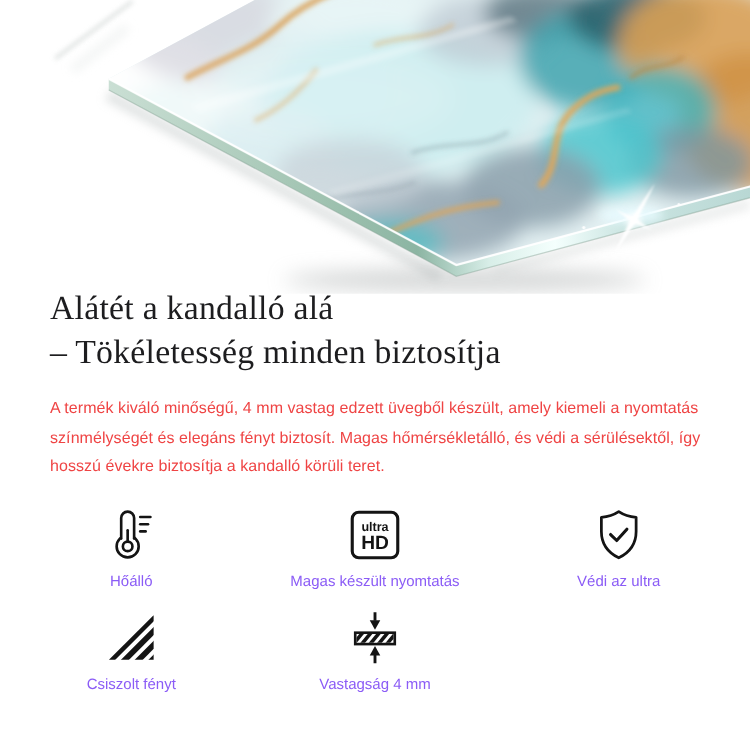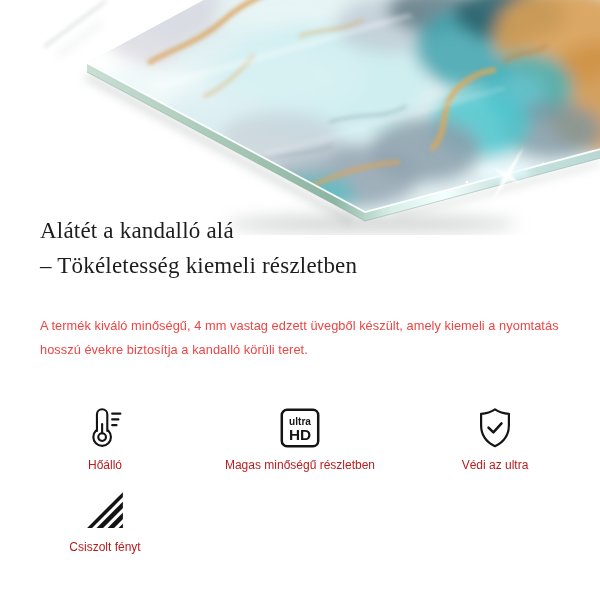--- a/index.html
+++ b/index.html
@@ -1,32 +1,32 @@
 <!DOCTYPE html>
 <html><head>
 <meta charset="utf-8">
 <style>
   html,body{margin:0;padding:0;background:#ffffff;}
   .stage{position:relative;width:600px;height:600px;background:#ffffff;overflow:hidden;
          font-family:"Liberation Sans",sans-serif;}
   .hero{position:absolute;top:0;left:0;}
-  .title{position:absolute;left:40px;top:213px;margin:0;
+  .title{position:absolute;left:40px;top:229px;margin:0;
          font-family:"Liberation Serif",serif;font-weight:400;
-         font-size:23px;line-height:35px;color:#1d1d1f;letter-spacing:.2px;}
+         font-size:27px;line-height:35px;color:#1d1d1f;letter-spacing:.2px;}
   .title span{display:block;white-space:nowrap;}
   .desc{position:absolute;left:40px;top:314px;font-size:12.8px;line-height:23.7px;
         color:#ef4444;letter-spacing:.05px;}
   .desc div{white-space:nowrap;}
   .features-row{position:absolute;left:0;width:600px;display:grid;
                 grid-template-columns:210px 180px 210px;}
   .row1{top:404px;}
   .row2{top:486px;}
   .feature{display:flex;flex-direction:column;align-items:center;}
   .icon-box{height:48px;display:flex;align-items:center;justify-content:center;}
-  .feature-label{margin-top:6px;font-size:12px;color:#b91c1c;white-space:nowrap;text-align:right;}
+  .feature-label{margin-top:6px;font-size:12px;color:#8b5cf6;white-space:nowrap;text-align:right;}
   .ic{display:block;}
 </style>
 </head>
 <body>
 
 <div class="stage">
 
   <svg class="hero" width="600" height="235" viewBox="0 0 600 235">
     <defs>
       <clipPath id="clipGlass">
@@ -125,25 +125,26 @@
         <polygon transform="rotate(-60)" points="-34,0 0,-2.4 34,0 0,2.4"></polygon>
         <polygon transform="rotate(30)" points="-17,0 0,-1.9 17,0 0,1.9"></polygon>
       </g>
       <circle r="6.5" fill="#ffffff" opacity="0.65" filter="url(#fb2)"></circle>
       <circle r="2.8" fill="#ffffff"></circle>
     </g>
   </svg>
 
   <h1 class="title">
     <span>Alátét a kandalló alá</span>
-    <span>– Tökéletesség kiemeli részletben</span>
+    <span>– Tökéletesség minden biztosítja</span>
   </h1>
 
   <div class="desc">
     <div>A termék kiváló minőségű, 4 mm vastag edzett üvegből készült, amely kiemeli a nyomtatás</div>
+    <div>színmélységét és elegáns fényt biztosít. Magas hőmérsékletálló, és védi a sérülésektől, így</div>
     <div>hosszú évekre biztosítja a kandalló körüli teret.</div>
   </div>
 
   <div class="features-row row1">
 
     <div class="feature">
       <div class="icon-box">
         <svg class="ic" width="46" height="46" viewBox="0 0 48 48" fill="none" stroke="#141414" stroke-width="2.2" stroke-linecap="round">
           <circle cx="21" cy="33.5" r="9.2"></circle>
           <path d="M15.6,27 L15.6,9.9 A5.4,5.4 0 0 1 26.4,9.9 L26.4,27" fill="#ffffff"></path>
@@ -158,21 +159,21 @@
     </div>
 
     <div class="feature">
       <div class="icon-box">
         <svg class="ic" width="46" height="46" viewBox="0 0 48 48">
           <rect x="5" y="5" width="38" height="38" rx="5.5" fill="none" stroke="#141414" stroke-width="2.6"></rect>
           <text x="24" y="20.5" text-anchor="middle" font-size="10.5" font-weight="bold" font-family="Liberation Sans, sans-serif" fill="#141414">ultra</text>
           <text x="24" y="36" text-anchor="middle" font-size="16" font-weight="bold" font-family="Liberation Sans, sans-serif" fill="#141414">HD</text>
         </svg>
       </div>
-      <div class="feature-label">Magas minőségű részletben</div>
+      <div class="feature-label">Magas készült nyomtatás</div>
     </div>
 
     <div class="feature">
       <div class="icon-box">
         <svg class="ic" width="46" height="46" viewBox="0 0 48 48" fill="none" stroke="#141414" stroke-linecap="round" stroke-linejoin="round">
           <path stroke-width="2.3" d="M24,4.5 C28.5,7.5 33,8.8 38.5,9.2 L38.5,21 C38.5,31.5 32.8,38.7 24,43 C15.2,38.7 9.5,31.5 9.5,21 L9.5,9.2 C15,8.8 19.5,7.5 24,4.5 Z"></path>
           <path stroke-width="2.6" d="M17.2,23.6 L22.3,28.6 L30.8,19.2"></path>
         </svg>
       </div>
       <div class="feature-label">Védi az ultra</div>
@@ -189,15 +190,35 @@
             <line x1="2" y1="48" x2="48" y2="2"></line>
             <line x1="14" y1="48" x2="60" y2="2"></line>
             <line x1="26" y1="48" x2="72" y2="2"></line>
             <line x1="38" y1="48" x2="84" y2="2"></line>
           </g>
         </svg>
       </div>
       <div class="feature-label">Csiszolt fényt</div>
     </div>
 
+    <div class="feature">
+      <div class="icon-box">
+        <svg class="ic" width="46" height="46" viewBox="0 0 48 48">
+          <rect x="7.5" y="20" width="33" height="9.5" fill="none" stroke="#141414" stroke-width="2.2"></rect>
+          <g clip-path="url(#barClip)" stroke="#141414" stroke-width="3">
+            <line x1="3" y1="33" x2="17" y2="16"></line>
+            <line x1="10" y1="33" x2="24" y2="16"></line>
+            <line x1="17" y1="33" x2="31" y2="16"></line>
+            <line x1="24" y1="33" x2="38" y2="16"></line>
+            <line x1="31" y1="33" x2="45" y2="16"></line>
+            <line x1="38" y1="33" x2="52" y2="16"></line>
+          </g>
+          <line x1="24" y1="3" x2="24" y2="10" stroke="#141414" stroke-width="2.4"></line>
+          <polygon points="19.6,9.5 28.4,9.5 24,17.5" fill="#141414"></polygon>
+          <line x1="24" y1="45.5" x2="24" y2="38.5" stroke="#141414" stroke-width="2.4"></line>
+          <polygon points="19.6,39 28.4,39 24,31" fill="#141414"></polygon>
+        </svg>
+      </div>
+      <div class="feature-label">Vastagság 4 mm</div>
+    </div>
   </div>
 
 </div>
 
 </body></html>

